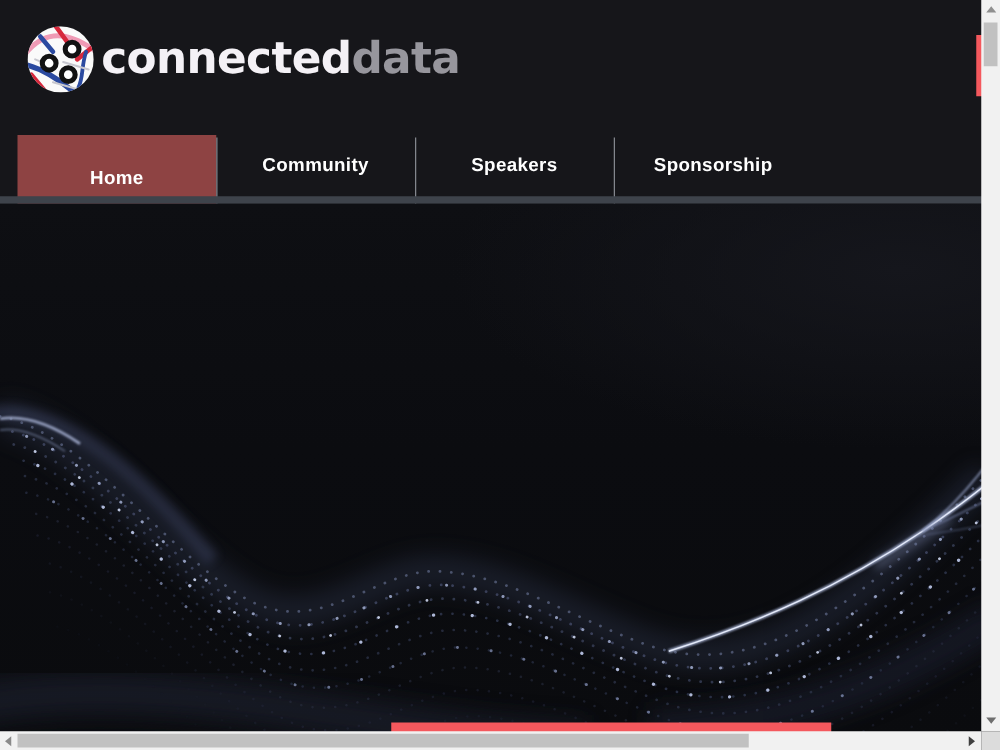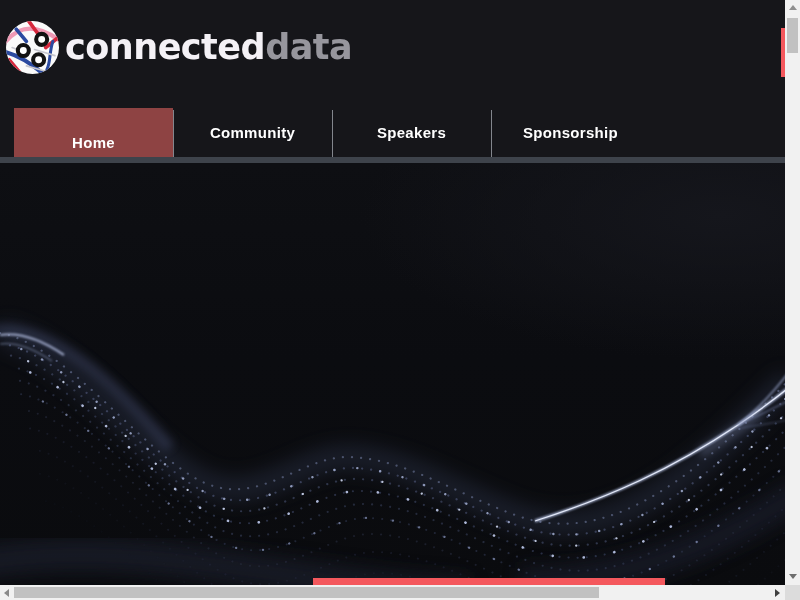--- a/index.html
+++ b/index.html
@@ -5,21 +5,21 @@
   html,body{margin:0;padding:0;background:#000;}
   *{box-sizing:border-box;}
   .viewport{
     position:relative;width:800px;height:600px;overflow:hidden;
     background:#16161a;font-family:"Liberation Sans",sans-serif;
   }
   .page{position:absolute;left:0;top:0;width:1000px;height:600px;background:#16161a;}
 
   
   .site-header{position:absolute;left:0;top:0;width:1000px;height:108px;background:#16161a;}
-  .logo{position:absolute;left:6px;top:21px;display:flex;align-items:flex-end;gap:6px;text-decoration:none;cursor:pointer;}
+  .logo{position:absolute;left:22px;top:21px;display:flex;align-items:flex-end;gap:6px;text-decoration:none;cursor:pointer;}
   .logo-mark{width:53px;height:53px;display:block;}
   .wordmark{font-family:"DejaVu Sans",sans-serif;font-weight:bold;font-size:35px;letter-spacing:-0.5px;color:#f4f1f6;line-height:53px;white-space:nowrap;}
   .wordmark .dim{color:#97969d;}
   .header-clipped-btn{position:absolute;left:781px;top:28px;width:60px;height:49px;background:#f4585d;cursor:pointer;}
 
   
   .main-nav{position:absolute;left:0;top:108px;width:1000px;height:49px;display:flex;padding-left:14px;}
   .tab{position:relative;width:159px;height:49px;display:flex;align-items:center;justify-content:center;
        color:#ffffff;font-size:15px;font-weight:bold;letter-spacing:0.3px;cursor:pointer;white-space:nowrap;}
   .tab:not(:first-child)::before{content:"";position:absolute;left:0;top:2px;bottom:-8px;width:1px;background:#83868d;}

